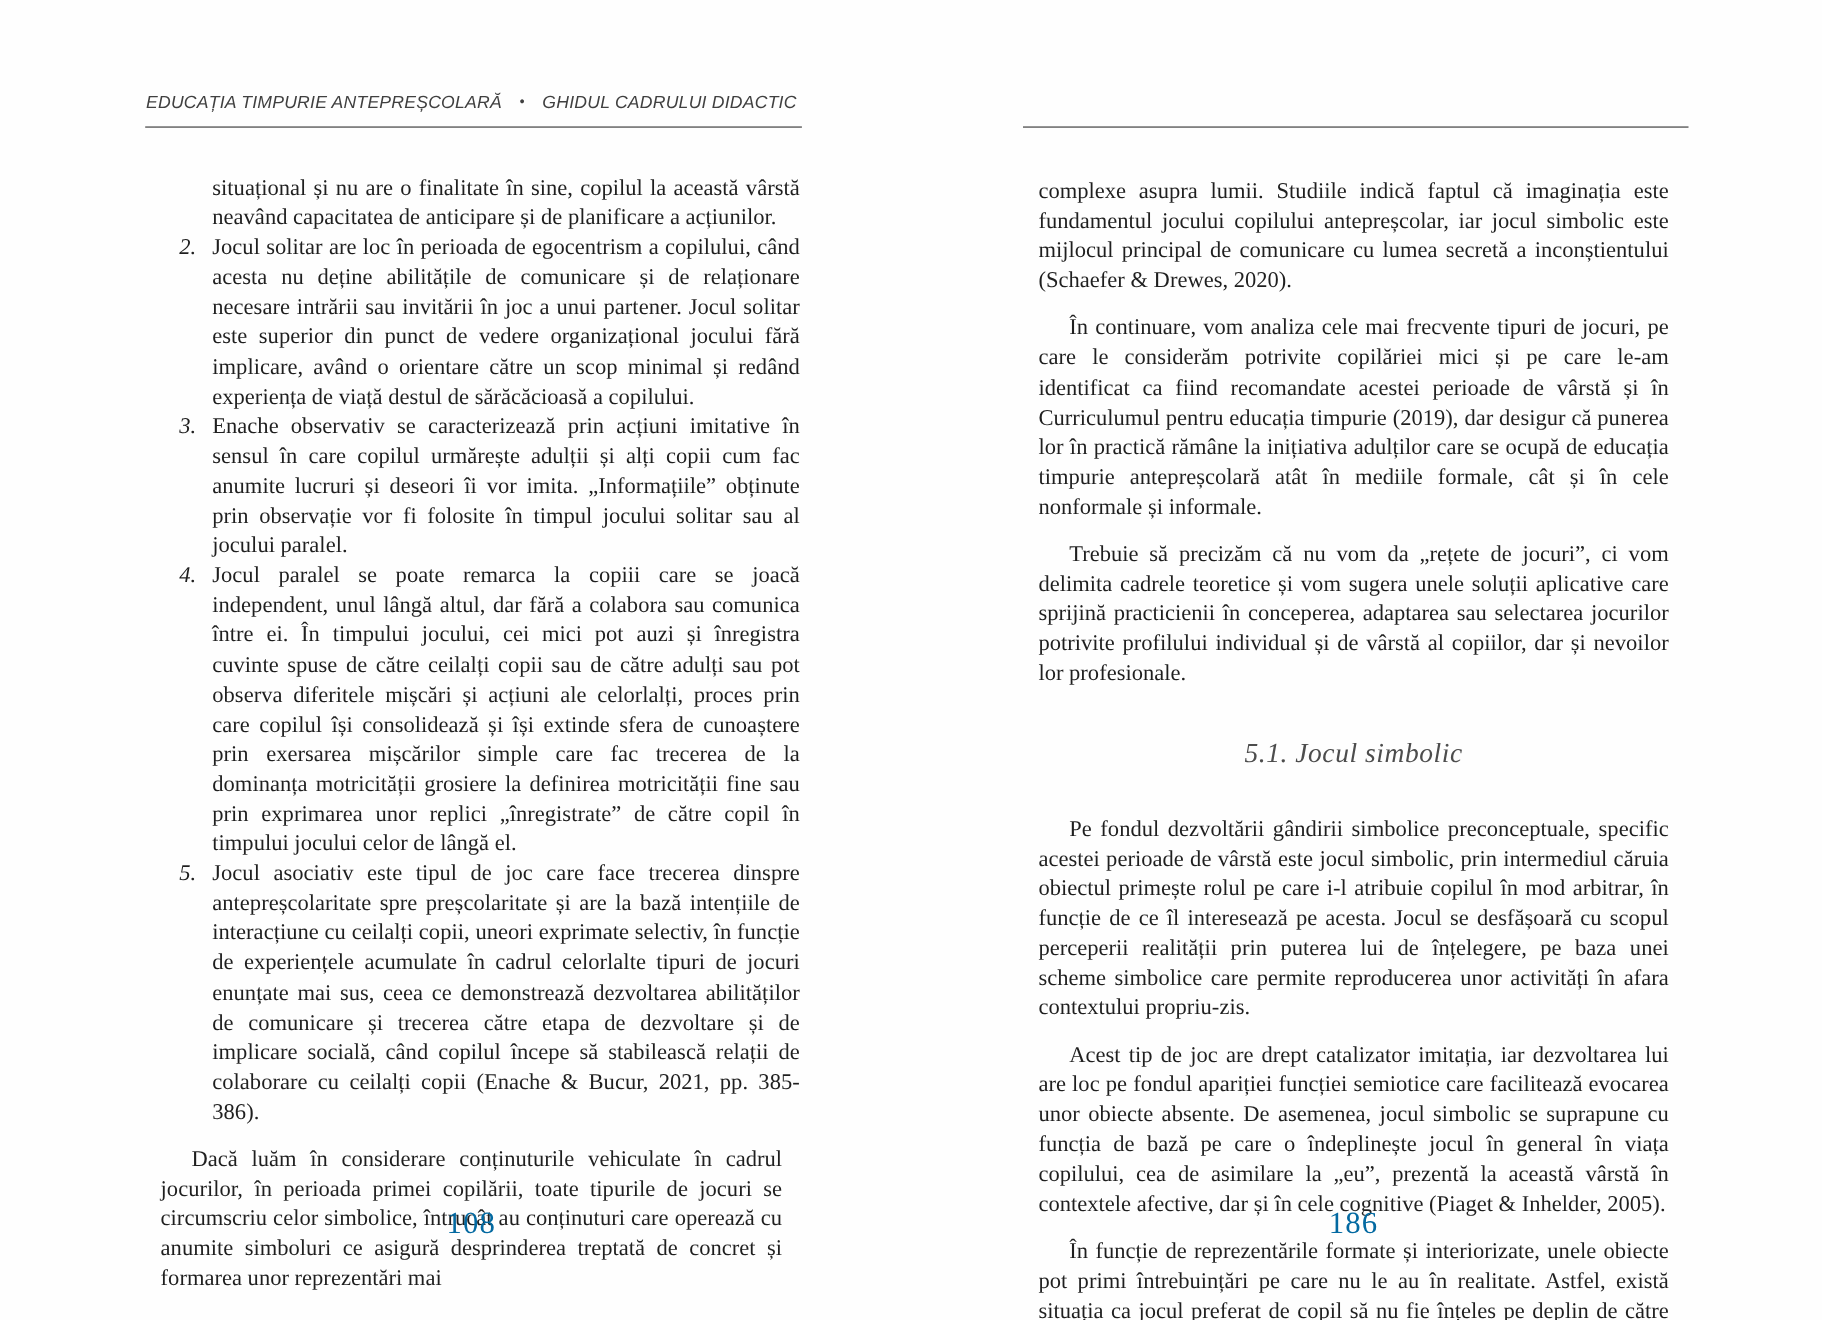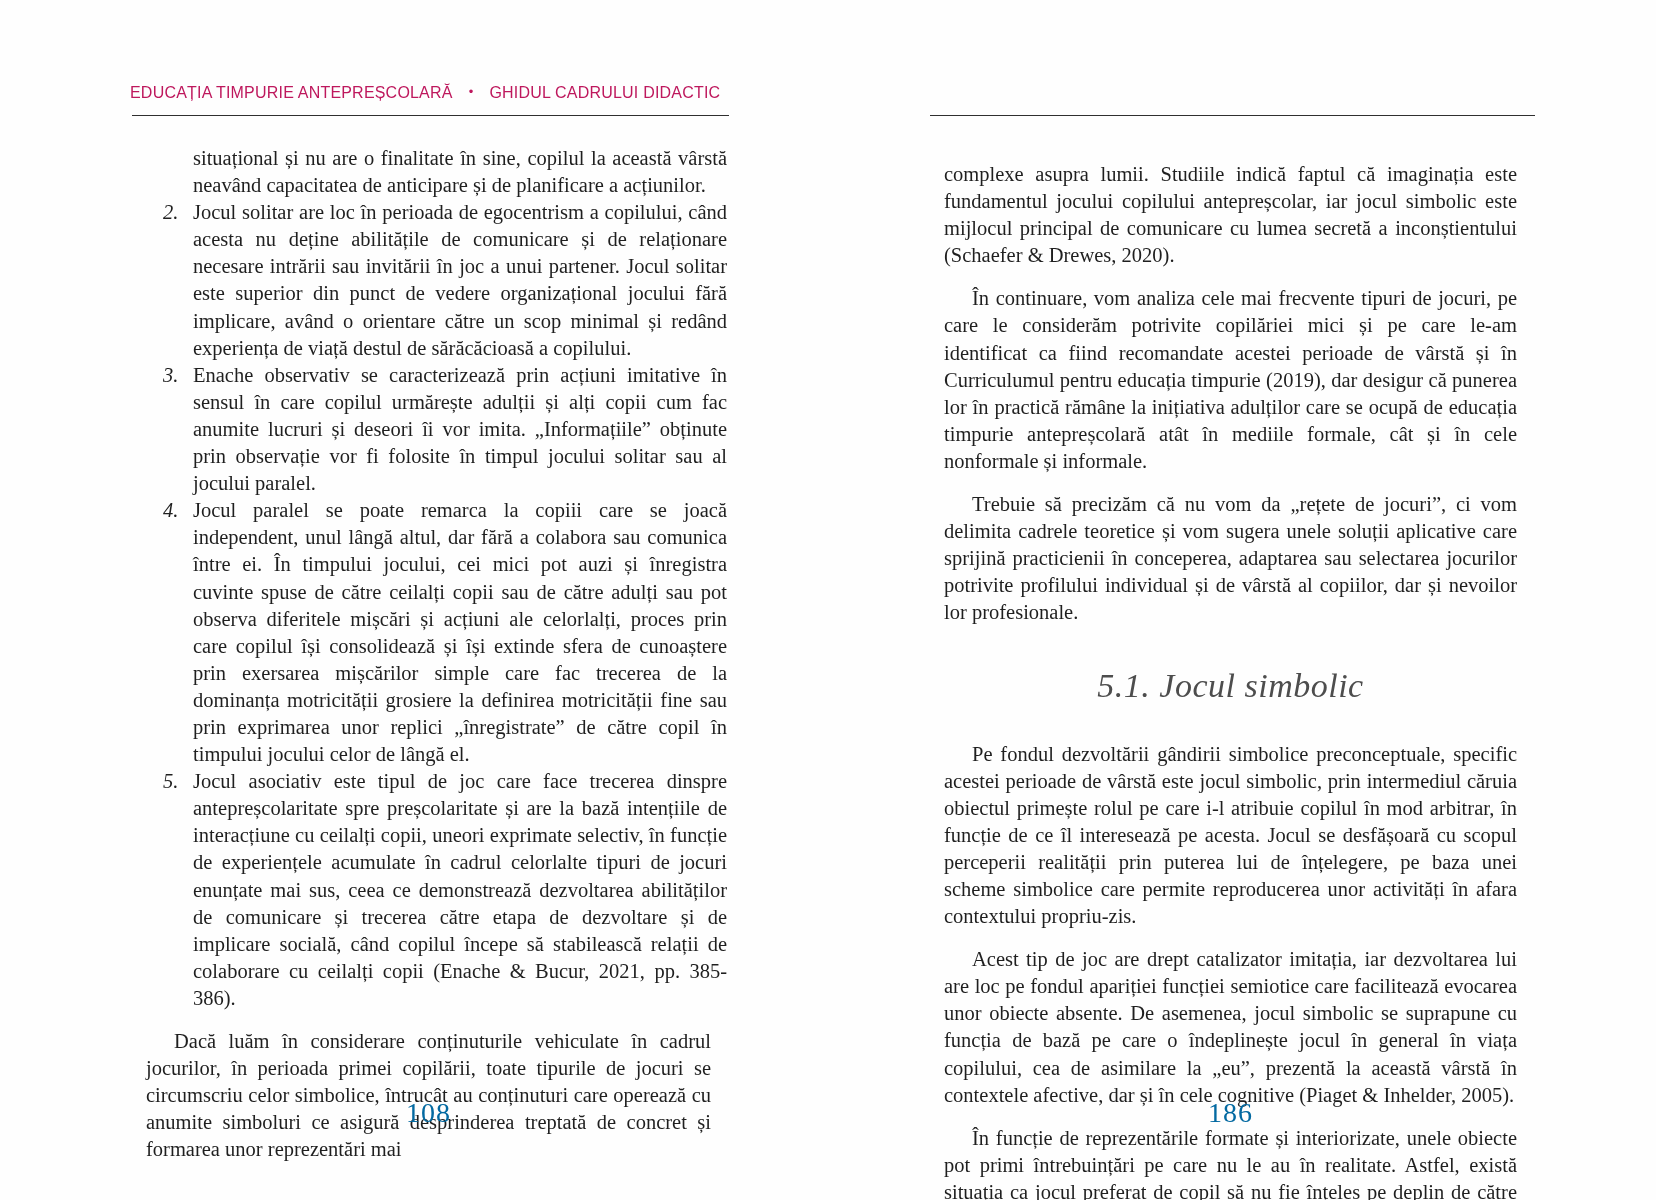--- a/index.html
+++ b/index.html
@@ -7,54 +7,54 @@
     width:1656px;height:1200px;overflow:hidden;background:#ffffff;
     font-family:"Liberation Serif", serif;color:#212121;
   }
   .spread{position:relative;width:1656px;height:1200px;background:#fefefe;}
   .page{position:absolute;top:0;width:828px;height:1200px;}
   .page-left{left:0;}
   .page-right{left:828px;}
 
   
   .pagehead{
-    position:absolute;top:84px;
+    position:absolute;top:84px;text-align:center;
     font-family:"Liberation Sans", sans-serif;
-    font-size:16px;color:#be185d;letter-spacing:0.2px;white-space:nowrap;
+    font-size:16px;color:#404040;letter-spacing:0.2px;white-space:nowrap;font-style:italic;
   }
   .page-left .pagehead{left:130px;width:597px;}
   .page-right .pagehead{left:100px;width:605px;}
   .pagehead .sep{display:inline-block;margin:0 16px;font-size:13px;vertical-align:2px;}
   .headrule{position:absolute;top:115px;border-top:1.6px solid #2f2f2f;height:0;}
   .page-left .headrule{left:132px;width:597px;}
   .page-right .headrule{left:102px;width:605px;}
 
   
   .content{
     position:absolute;top:145px;
     font-size:20.5px;line-height:27.1px;text-align:justify;color:#1f1f1f;
   }
   .page-left .content{left:130px;width:597px;}
   .page-right .content{left:100px;width:605px;}
 
   .para{margin:16px;}
   .para.indent{text-indent:28px;}
-  .cont-para{margin:0 0 0 63px;}
+  .cont-para{margin:13px 0 0 63px;}
   .it{}
 
   
   .li{display:flex;align-items:flex-start;}
   .num{
     flex:0 0 30px;margin-left:33px;font-style:italic;text-align:left;
   }
   .libody{flex:1;text-align:justify;}
 
   
   .h51{
-    text-align:center;font-style:italic;font-size:34px;line-height:34px;
+    text-align:center;font-style:italic;font-size:25px;line-height:34px;
     color:#4d4d4d;margin:42px 0 38px 0;letter-spacing:0.5px;
   }
 
   .pagenum{
     position:absolute;top:1097px;text-align:center;
     font-size:28px;color:#0369a1;letter-spacing:1px;
   }
   .page-left .pagenum{left:130px;width:597px;}
   .page-right .pagenum{left:100px;width:605px;}
 </style>

